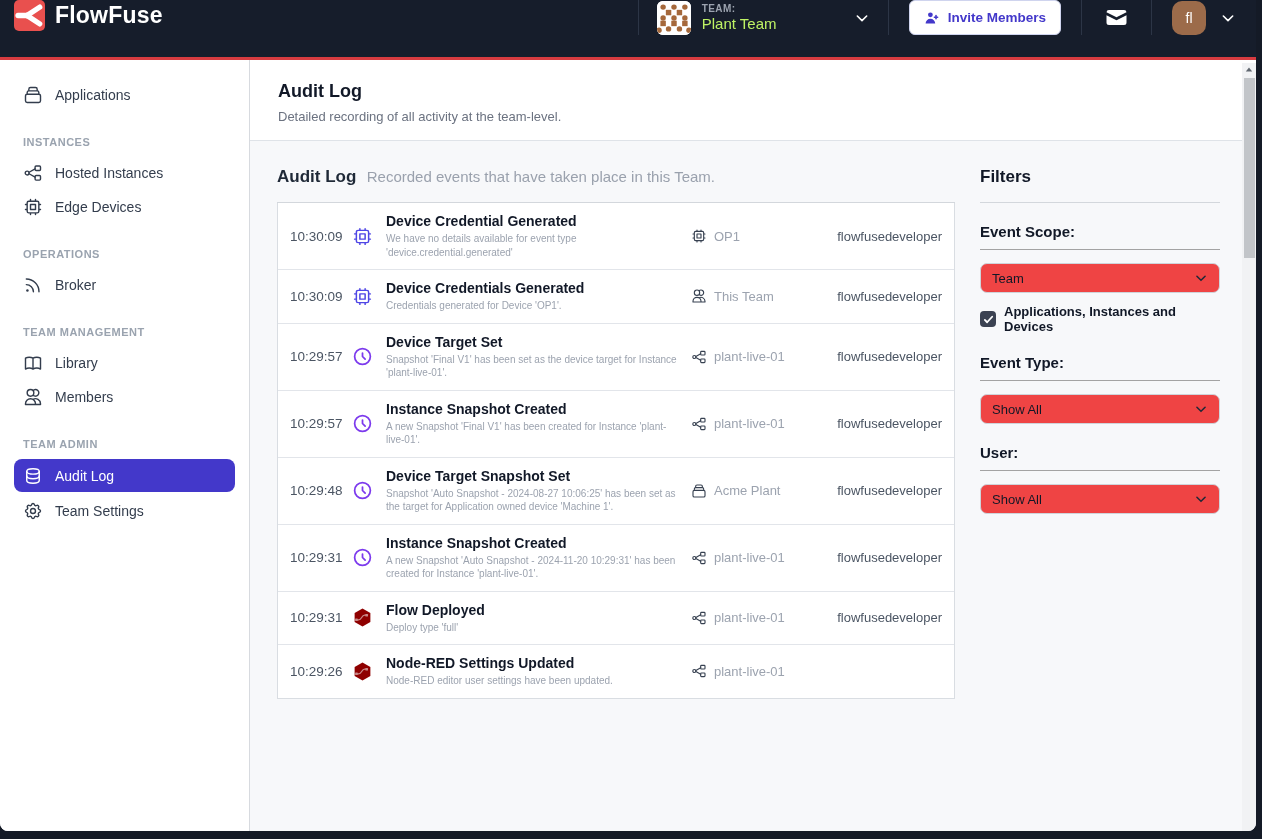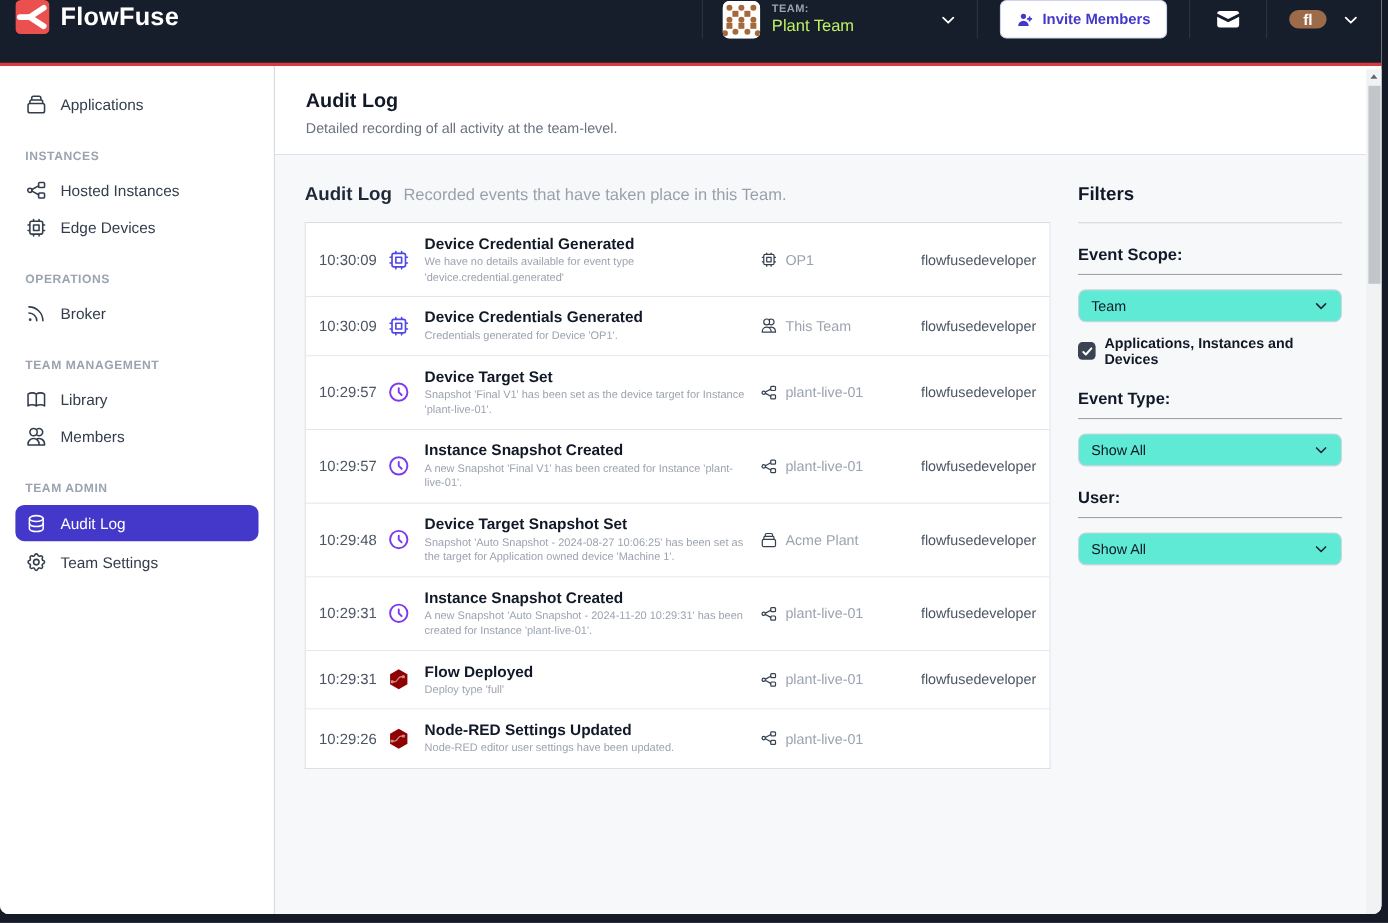--- a/index.html
+++ b/index.html
@@ -24,22 +24,22 @@
   .team-name { font-size:15px; color:#bef264; font-weight:500; }
   .chev { width:16px; height:16px; color:#fff; }
   .invite-cell { padding:0 20px; }
   .invite-btn { display:flex; align-items:center; gap:8px; background:#fff; color:#4338ca;
                 border:1px solid #cfd4ee; border-radius:6px; height:35px; padding:0 14px;
                 font-size:13.5px; font-weight:700; cursor:pointer; font-family:inherit; }
   .invite-btn .icon { width:16px; height:16px; }
   .mail-cell { padding:0 22px; cursor:pointer; }
   .mail-cell .icon { width:25px; height:25px; color:#fff; }
   .user-cell { padding:0 20px; gap:14px; cursor:pointer; }
-  .user-avatar { width:34px; height:17px; border-radius:10px; background:#9c6b4a; color:#fff;
-                 display:flex; align-items:center; justify-content:center; font-size:14px; font-weight:700; }
+  .user-avatar { width:34px; height:34px; border-radius:10px; background:#9c6b4a; color:#fff;
+                 display:flex; align-items:center; justify-content:center; font-size:14px; font-weight:400; }
 
   
   .body-row { flex:1; display:flex; min-height:0; }
   .sidebar { width:250px; min-width:250px; background:#fff; border-right:1px solid #d7dadf; padding-top:16px; }
   .side-item { display:flex; align-items:center; gap:12px; height:31px; margin:3px 14px; padding:0 9px;
                border-radius:8px; font-size:14px; color:#333d4d; cursor:pointer; }
   .side-item .icon { width:20px; height:20px; color:#333d4d; flex:none; }
   .side-item.active { background:#4338ca; color:#fff; height:33px; }
   .side-item.active .icon { color:#fff; }
   .side-label { font-size:11px; font-weight:700; letter-spacing:.5px; color:#9aa3af;
@@ -77,21 +77,21 @@
   .ev-meta { display:flex; align-items:center; gap:7px; }
   .ev-meta .icon { width:16px; height:16px; color:#374151; flex:none; }
   .ev-meta .t { font-size:13px; color:#9ca3af; }
   .ev-user { font-size:13px; color:#4b5563; text-align:right; white-space:nowrap; }
 
   
   .filters-col { width:240px; min-width:240px; }
   .filters-title { font-size:17px; font-weight:700; color:#111827; margin-bottom:15px; }
   .filter-label { font-size:15px; font-weight:700; color:#111827; margin-top:20px;
                   padding-bottom:9px; border-bottom:1px solid #a3a3a3; }
-  .select { margin-top:13px; height:30px; background:#5eead4; border:1px solid #cfd4da; border-radius:7px;
+  .select { margin-top:13px; height:30px; background:#ef4444; border:1px solid #cfd4da; border-radius:7px;
             display:flex; align-items:center; justify-content:space-between; padding:0 11px; cursor:pointer; }
   .select .v { font-size:13px; color:#111827; }
   .select .chev-d { width:14px; height:14px; color:#1f2937; }
   .checkbox-row { display:flex; align-items:center; gap:8px; margin-top:11px; cursor:pointer; }
   .checkbox { width:16px; height:16px; border-radius:4px; background:#3b4252; color:#fff;
               display:flex; align-items:center; justify-content:center; flex:none; }
   .checkbox svg { width:11px; height:11px; }
   .checkbox-label { font-size:13px; font-weight:600; color:#111827; }
 
   

